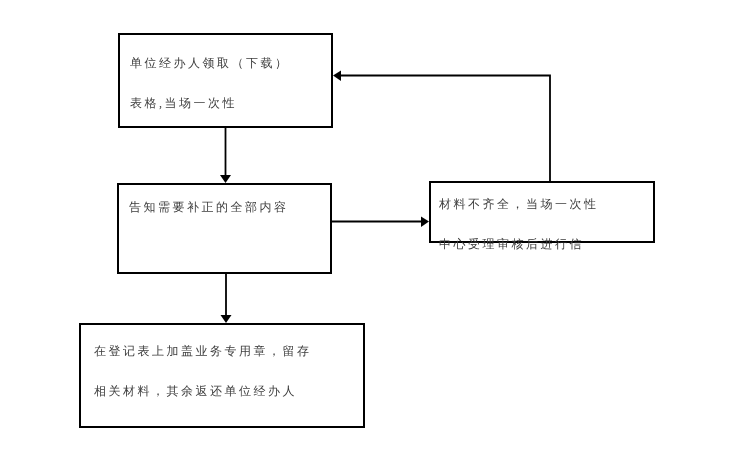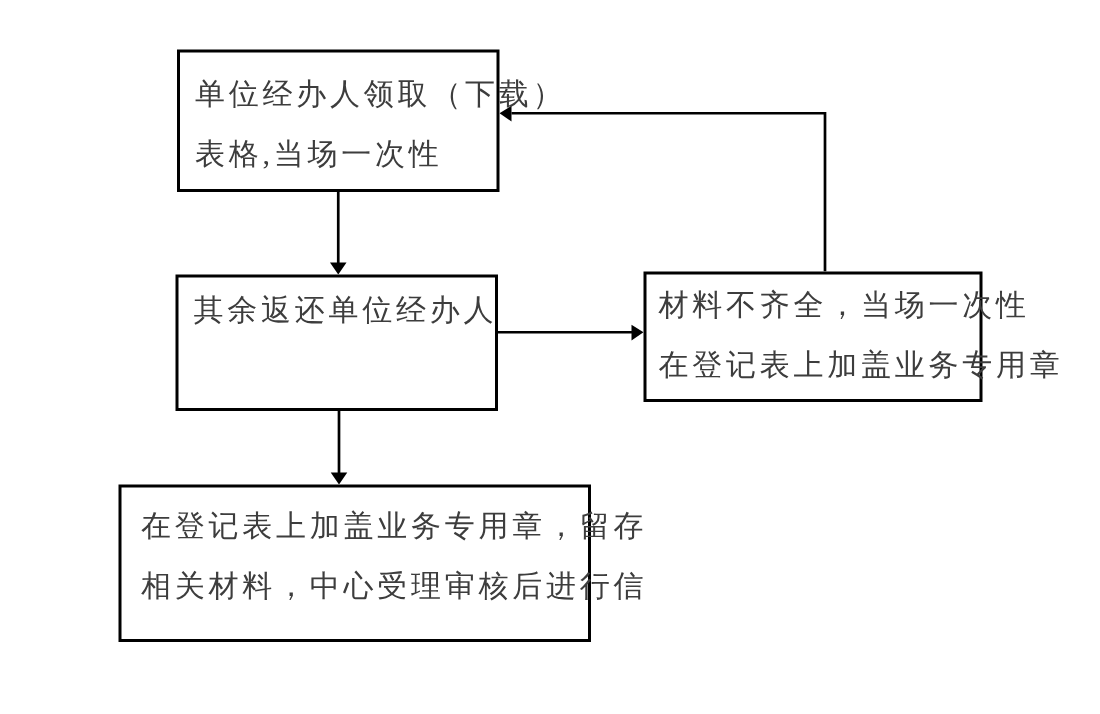--- a/index.html
+++ b/index.html
@@ -21,31 +21,31 @@
     top: 0;
     width: 733px;
     height: 476px;
   }
   .node {
     position: absolute;
     box-sizing: border-box;
     border: 2px solid #000000;
     background: #ffffff;
     color: #3d3d3d;
-    font-size: 20px;
+    font-size: 12px;
     letter-spacing: 2.5px;
   }
   .node .tline {
     line-height: 40px;
     white-space: nowrap;
   }
   #node-collect    { left: 118px; top: 33px;  width: 215px; height: 95px;  padding: 8px 0 0 10px; }
   #node-review     { left: 117px; top: 183px; width: 215px; height: 91px;  padding: 2px 0 0 10px; }
-  #node-incomplete { left: 429px; top: 181px; width: 226px; height: 87px;  padding: 1px 0 17px 8px;  }
-  #node-stamp      { left: 79px;  top: 323px; width: 315px; height: 105px; padding: 6px 0 0 13px; }
+  #node-incomplete { left: 429px; top: 181px; width: 226px; height: 62px;  padding: 1px 0 17px 8px;  }
+  #node-stamp      { left: 79px;  top: 323px; width: 286px; height: 105px; padding: 6px 0 0 13px; }
 </style>
 </head>
 <body>
 
 <div class="canvas">
 
   <svg class="connectors" viewBox="0 0 733 476" xmlns="http://www.w3.org/2000/svg">
 
     <g>
       <line x1="225.5" y1="128" x2="225.5" y2="176" stroke="#000" stroke-width="1.8"></line>
@@ -67,26 +67,26 @@
       <polygon points="220.5,315 231.5,315 226,323" fill="#000"></polygon>
     </g>
   </svg>
 
   <div class="node" id="node-collect">
     <div class="tline">单位经办人领取（下载）</div>
     <div class="tline">表格,当场一次性</div>
   </div>
 
   <div class="node" id="node-review">
-    <div class="tline">其余返还单位经办人</div>
+    <div class="tline">告知需要补正的全部内容</div>
   </div>
 
   <div class="node" id="node-incomplete">
     <div class="tline">材料不齐全，当场一次性</div>
-    <div class="tline">在登记表上加盖业务专用章</div>
+    <div class="tline">中心受理审核后进行信</div>
   </div>
 
   <div class="node" id="node-stamp">
     <div class="tline">在登记表上加盖业务专用章，留存</div>
-    <div class="tline">相关材料，中心受理审核后进行信</div>
+    <div class="tline">相关材料，其余返还单位经办人</div>
   </div>
 
 </div>
 
 </body></html>

